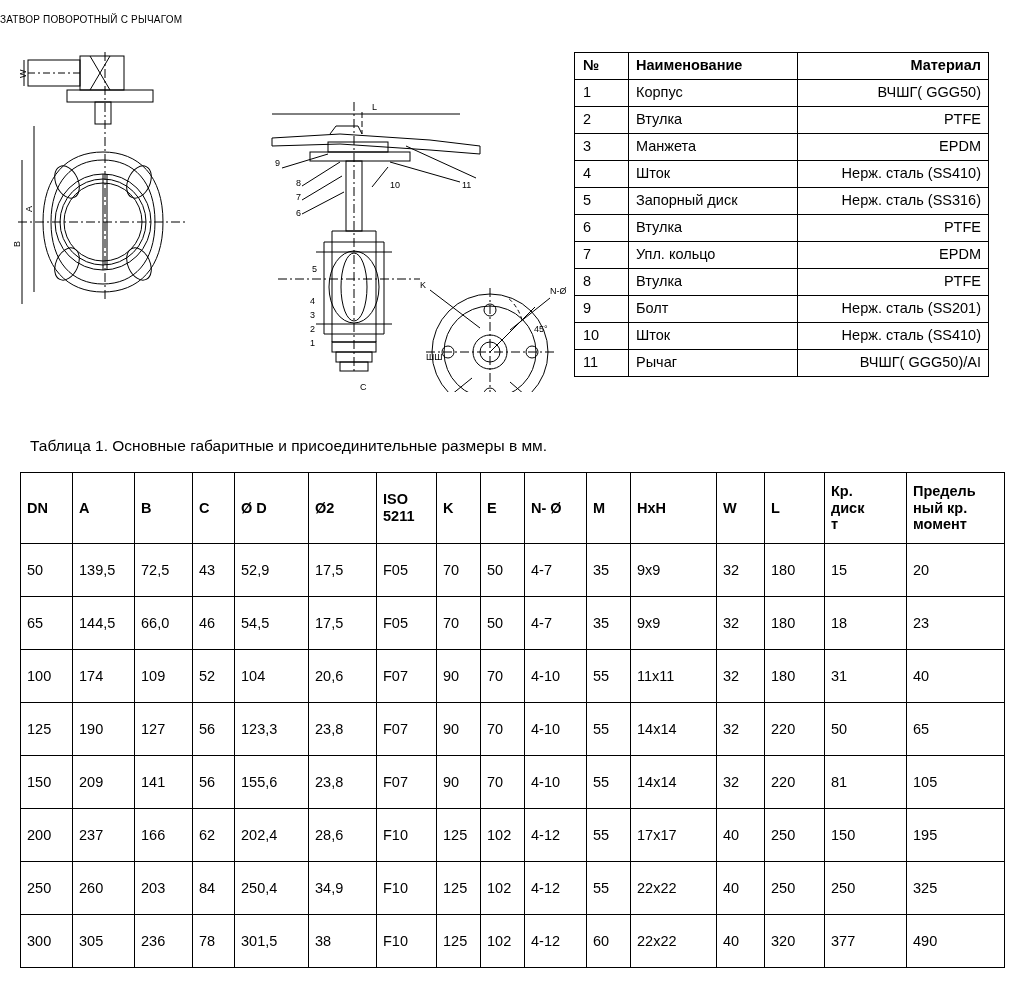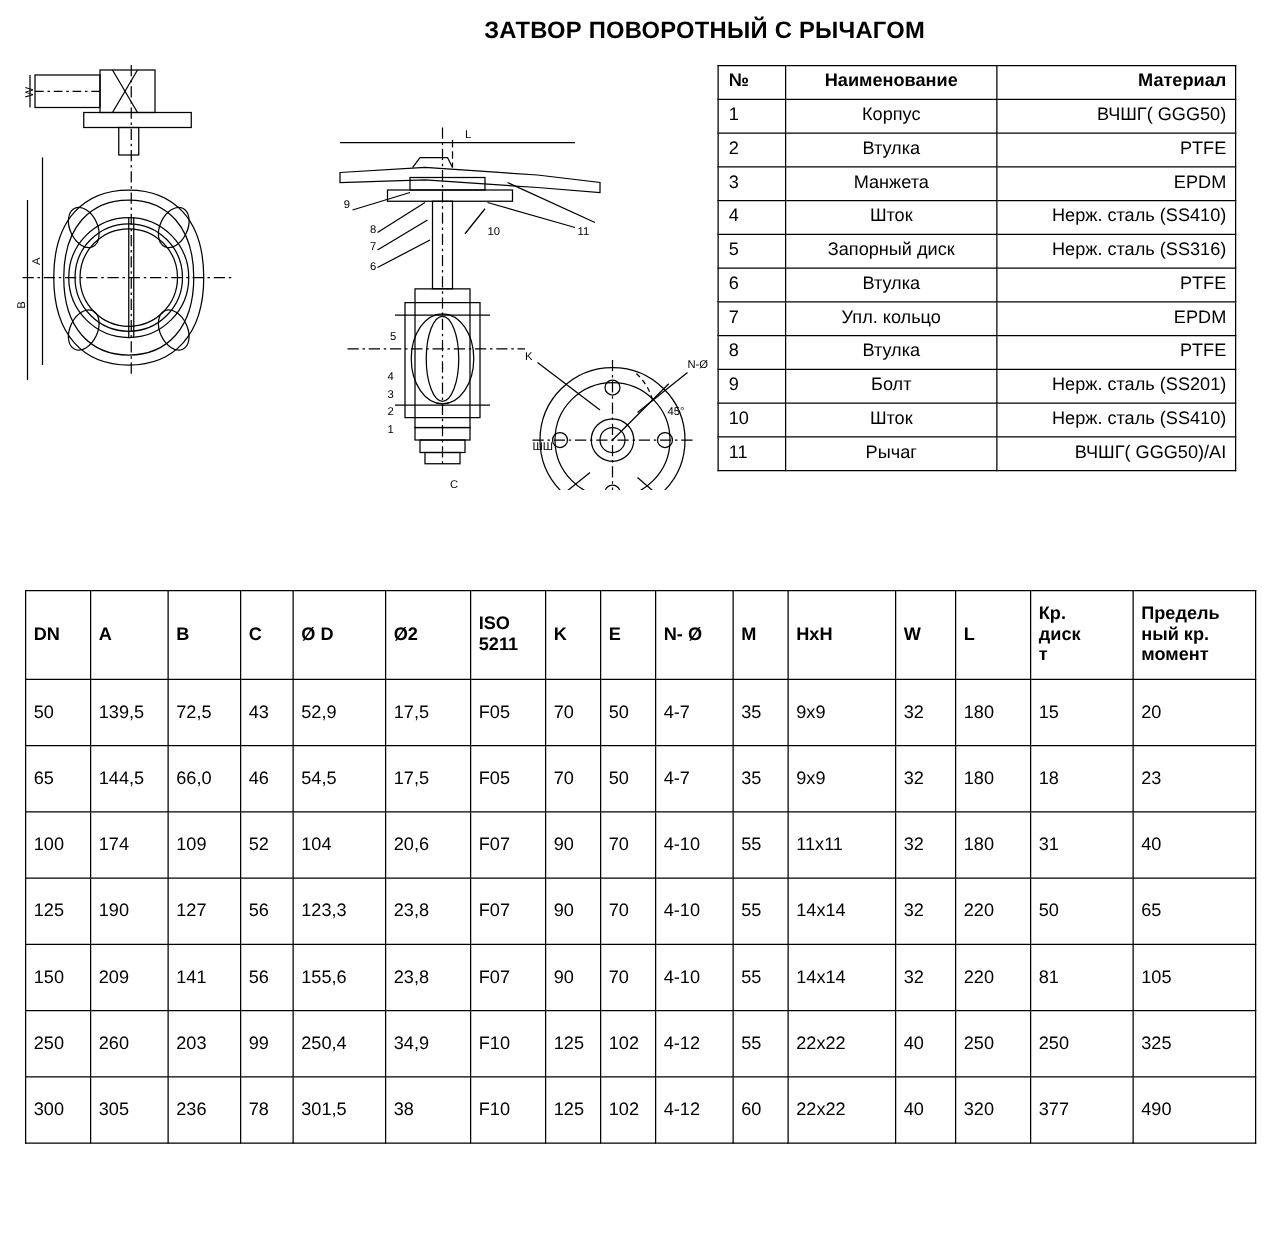--- a/index.html
+++ b/index.html
@@ -18,23 +18,23 @@
   .page {
     position: relative;
     width: 1024px;
     height: 991px;
   }
   .title {
     position: absolute;
     left: 0;
     top: 14px;
     width: 740px;
-    text-align: right;
-    font-size: 19px;
-    font-weight: bold;
+    text-align: left;
+    font-size: 10px;
+    font-weight: normal;
     letter-spacing: 0.2px;
   }
 
   
   .drawing {
     position: absolute;
     left: 10px;
     top: 42px;
     width: 560px;
     height: 350px;
@@ -57,21 +57,21 @@
     height: 21px;
     line-height: 1.1;
     white-space: nowrap;
   }
   .parts-table th { font-weight: bold; }
   .parts-table td.num, .parts-table th.num {
     width: 38px;
     text-align: left;
     padding-left: 8px;
   }
-  .parts-table td.nm, .parts-table th.nm { width: 154px; text-align: center; }
+  .parts-table td.nm, .parts-table th.nm { width: 154px; }
   .parts-table td.mt, .parts-table th.mt { width: 176px; text-align: right; }
 
   
   .caption {
     position: absolute;
     left: 30px;
     top: 437px;
     font-size: 15.5px;
   }
 
@@ -307,20 +307,21 @@
         <td class="mt">Нерж. сталь (SS410)</td>
       </tr>
       <tr>
         <td class="num">11</td>
         <td class="nm">Рычаг</td>
         <td class="mt">ВЧШГ( GGG50)/AI</td>
       </tr>
     </tbody>
   </table>
 
+  <div class="caption">Таблица 1. Основные габаритные и присоединительные размеры в мм.</div>
 
   <div class="dim-wrap">
     <table class="dim">
       <colgroup>
         <col class="c-dn">
           <col class="c-a">
           <col class="c-b">
           <col class="c-c">
           <col class="c-d">
         <col class="c-o2">
@@ -451,24 +452,42 @@
           <td>70</td>
           <td>4-10</td>
           <td>55</td>
           <td>14x14</td>
           <td>32</td>
           <td>220</td>
           <td>81</td>
           <td>105</td>
         </tr>
         <tr>
+          <td>200</td>
+          <td>237</td>
+          <td>166</td>
+          <td>62</td>
+          <td>202,4</td>
+          <td>28,6</td>
+          <td>F10</td>
+          <td>125</td>
+          <td>102</td>
+          <td>4-12</td>
+          <td>55</td>
+          <td>17x17</td>
+          <td>40</td>
+          <td>250</td>
+          <td>150</td>
+          <td>195</td>
+        </tr>
+        <tr>
           <td>250</td>
           <td>260</td>
           <td>203</td>
-          <td>99</td>
+          <td>84</td>
           <td>250,4</td>
           <td>34,9</td>
           <td>F10</td>
           <td>125</td>
           <td>102</td>
           <td>4-12</td>
           <td>55</td>
           <td>22x22</td>
           <td>40</td>
           <td>250</td>

